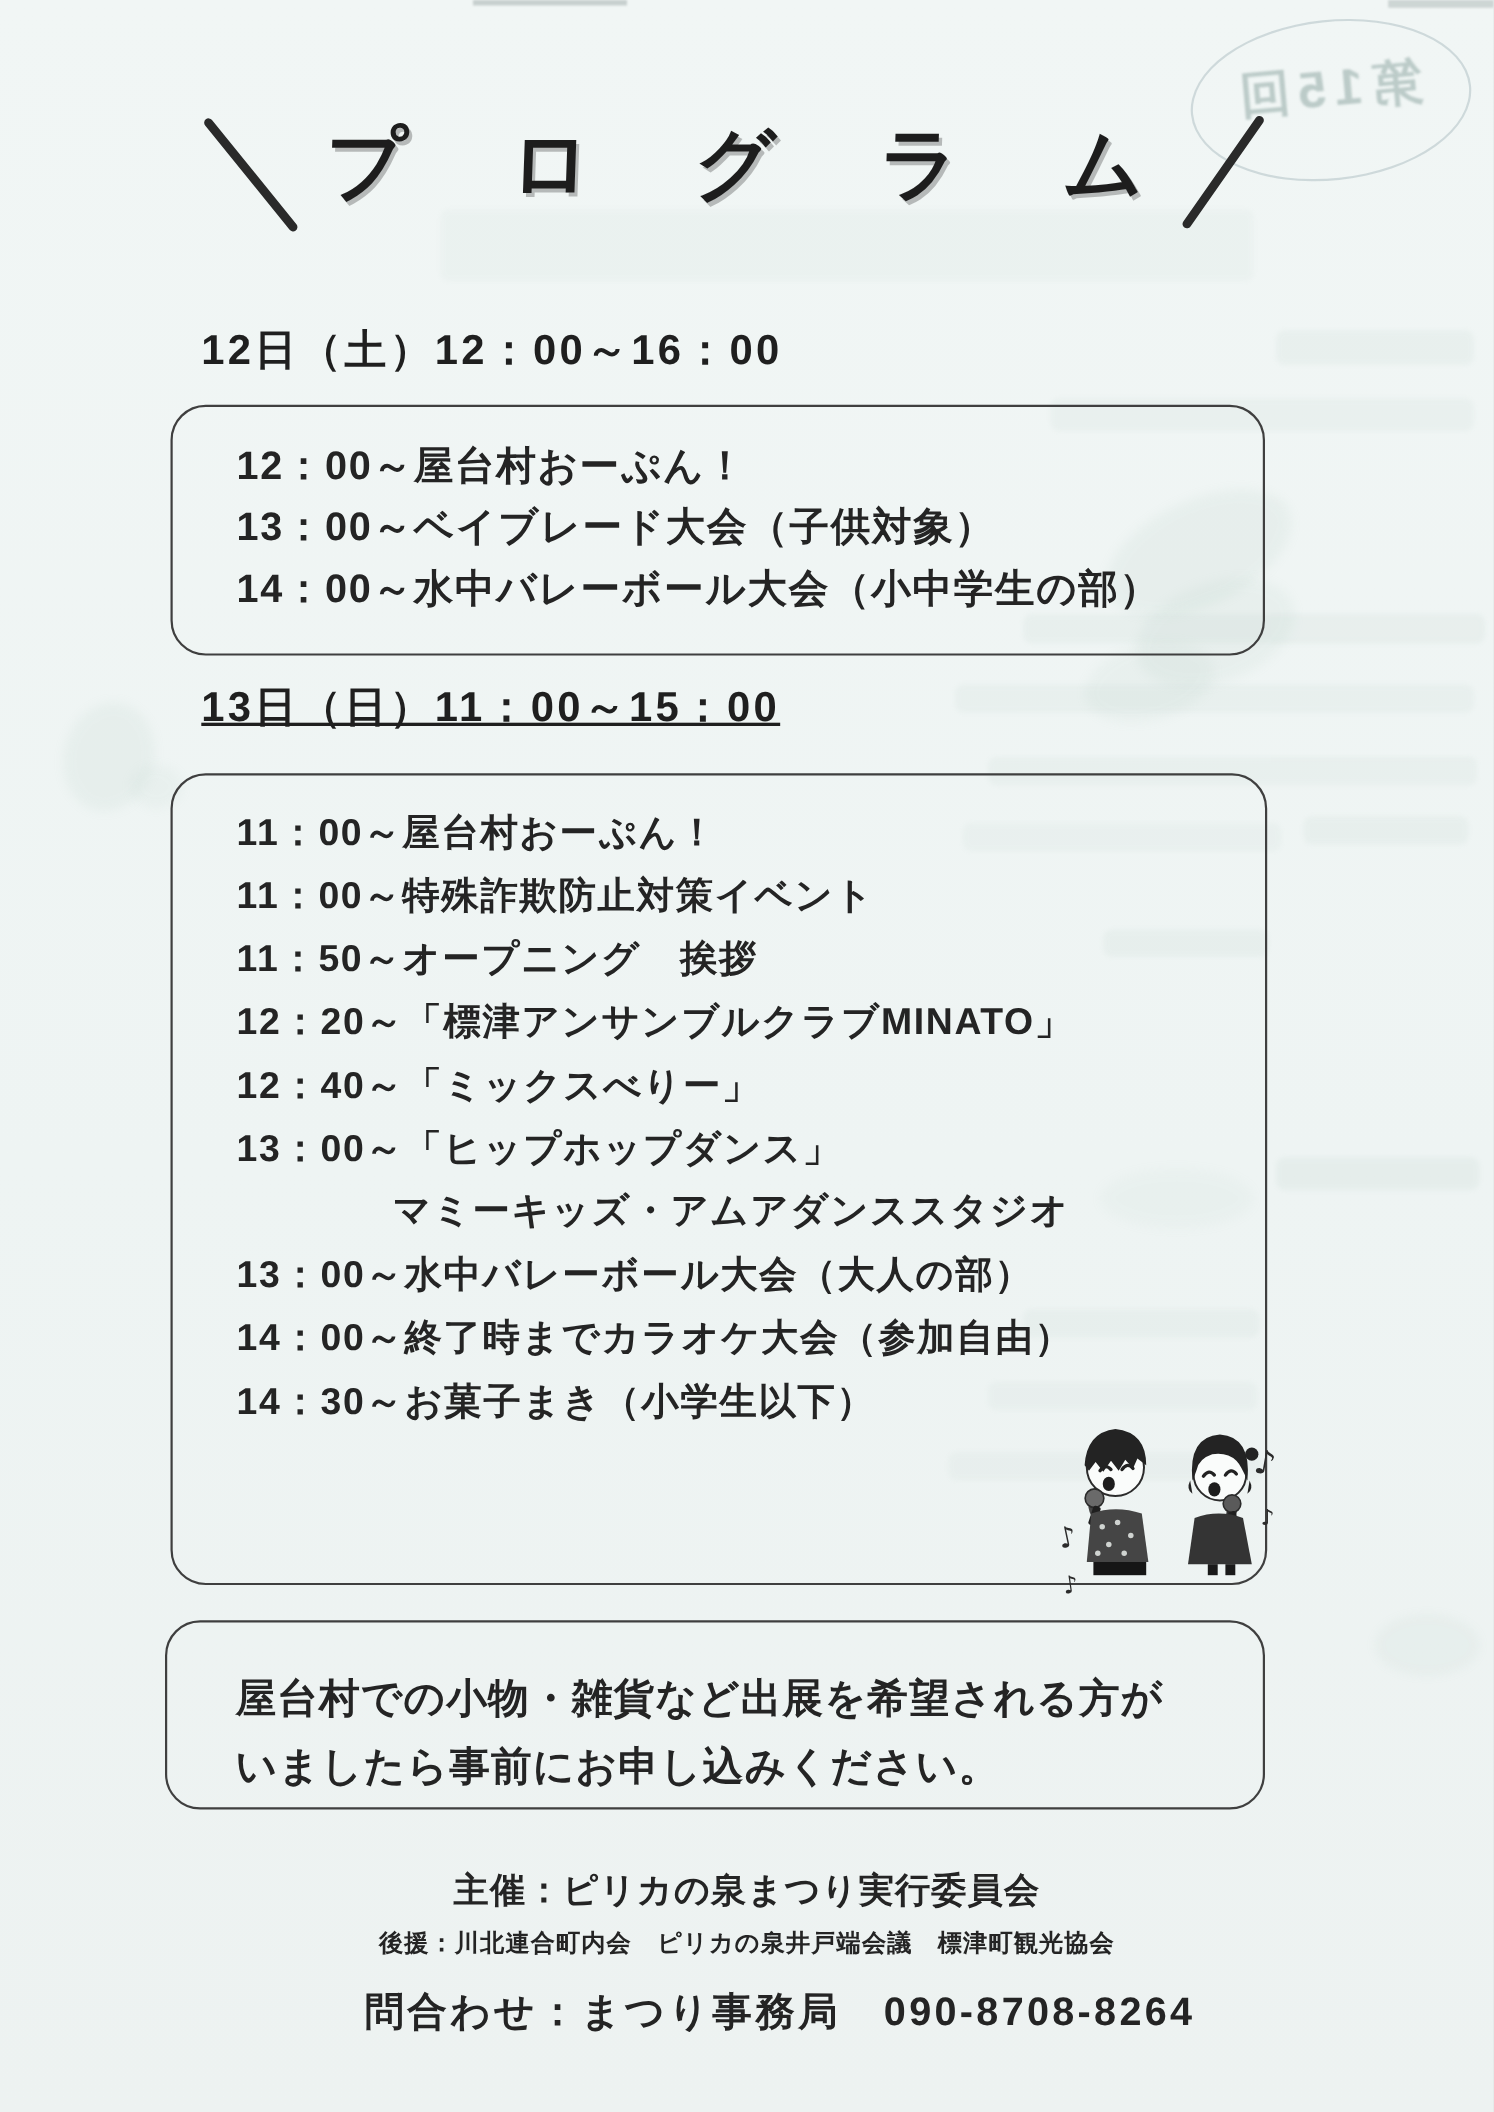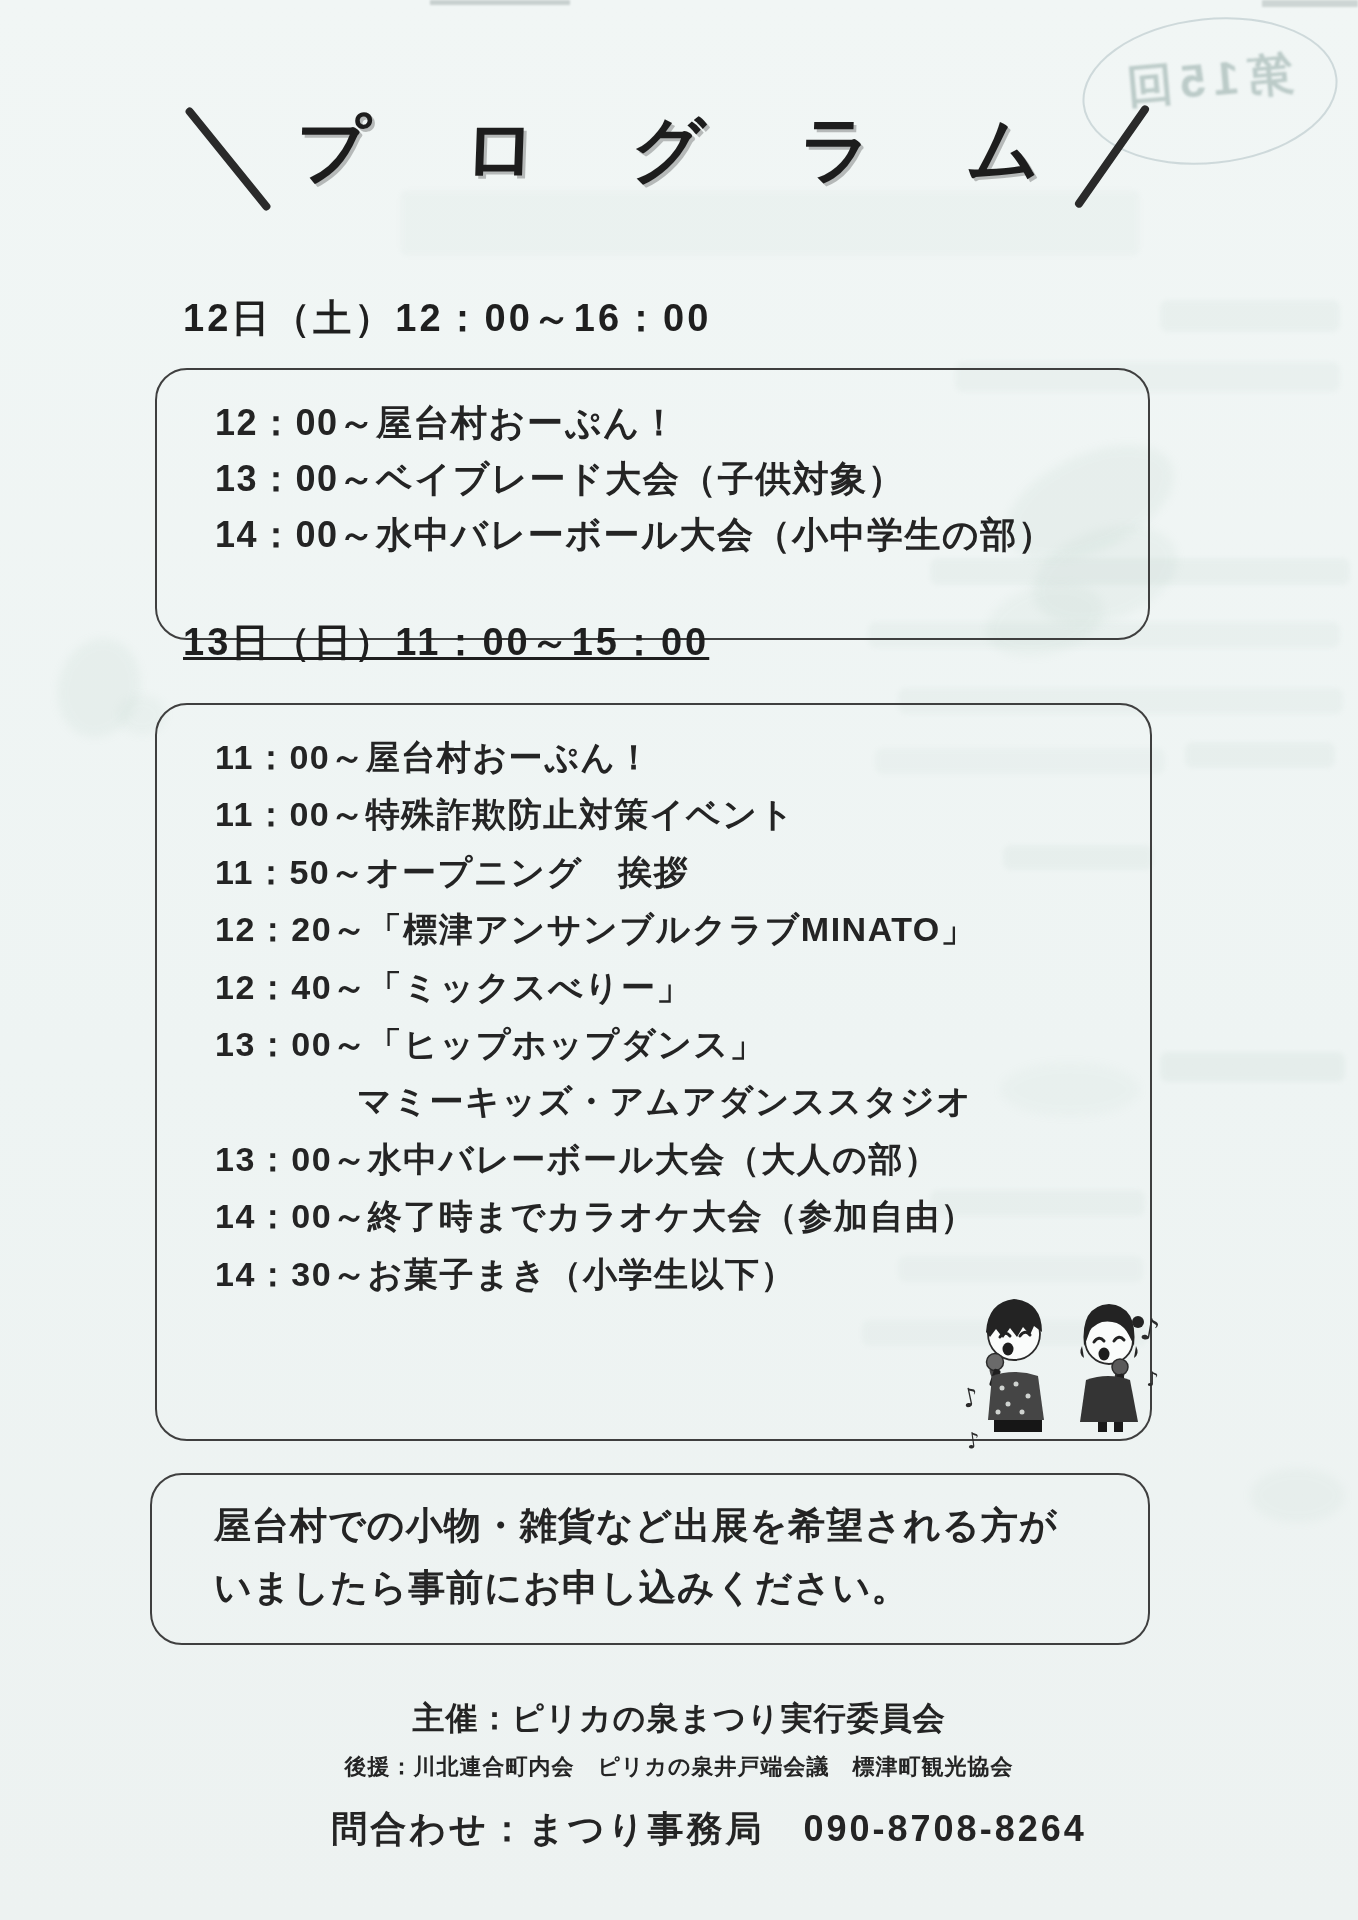--- a/index.html
+++ b/index.html
@@ -42,31 +42,31 @@
     font-size:38px; font-weight:bold; letter-spacing:3px; color:#1f1f1f;
     white-space:nowrap;
   }
   #day1-heading { top:293px; }
   #day2-heading { top:617px;text-decoration:underline; }
   
   .sched-box {
     position:absolute; left:155px; border:2.5px solid #3f3f3f; border-radius:32px;
     box-sizing:border-box;
   }
-  #day1-box { top:368px; width:995px; height:272px; padding:25px 30px 0 58px; }
+  #day1-box { top:368px; width:995px; height:228px; padding:25px 30px 0 58px; }
   #day2-box { top:703px; width:997px; height:738px; padding:24px 24px 0 58px; }
   .line { white-space:nowrap; font-weight:bold; color:#242424; letter-spacing:1.5px; }
   #day1-box .line { font-size:36px; line-height:56px; }
   #day2-box .line { font-size:34px; line-height:57.4px; }
   .indent { padding-left:142px; }
   
   #notice-box {
     position:absolute; left:150px; top:1473px; width:1000px; height:172px;
     border:2.5px solid #3f3f3f; border-radius:32px; box-sizing:border-box;
-    padding:20px 30px 0 62px;
+    padding:38px 30px 0 62px;
   }
   #notice-box .nline { font-size:37px; font-weight:bold; line-height:62px; letter-spacing:1px; white-space:nowrap; color:#242424; }
   
   .footer-line {
     position:absolute; left:0; width:100%; text-align:center;
     font-weight:bold; color:#242424; white-space:nowrap;
   }
   #footer-organizer  { top:1697px; font-size:32px; letter-spacing:1px; }
   #footer-supporters { top:1752px; font-size:22px; letter-spacing:1px; }
   #footer-contact    { top:1805px; font-size:36px; letter-spacing:3px;margin-left:30px; }

